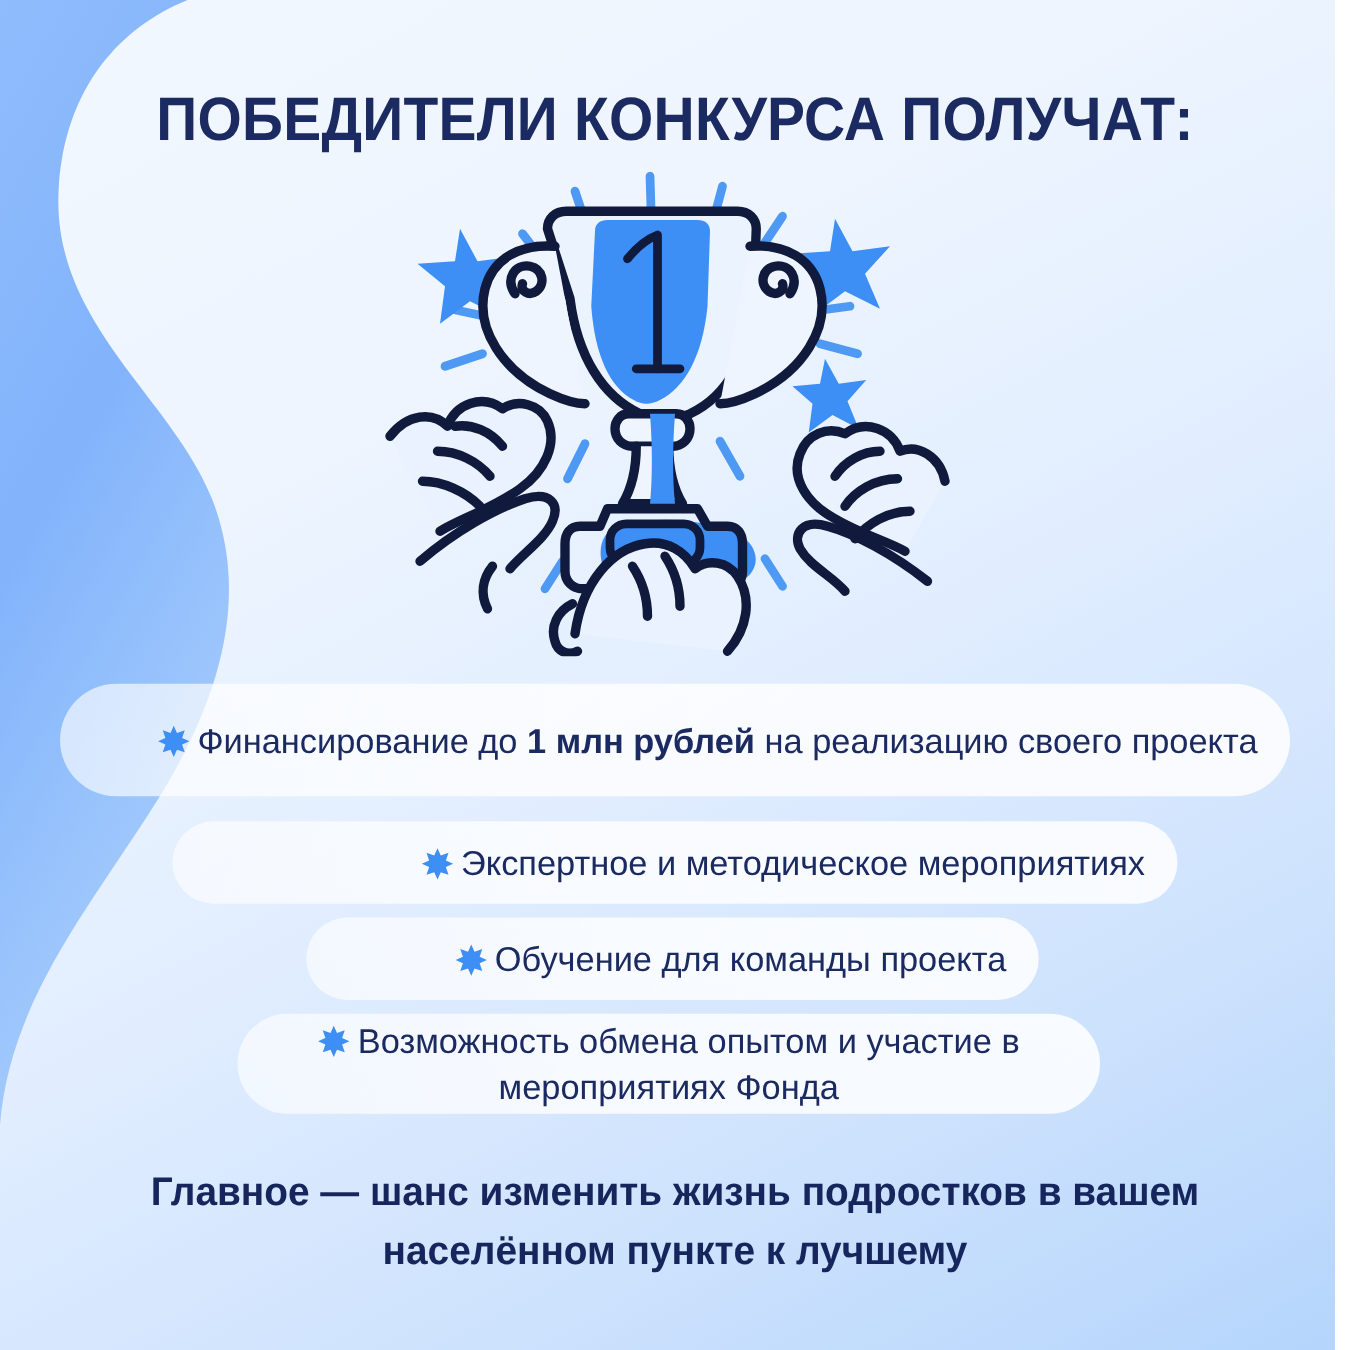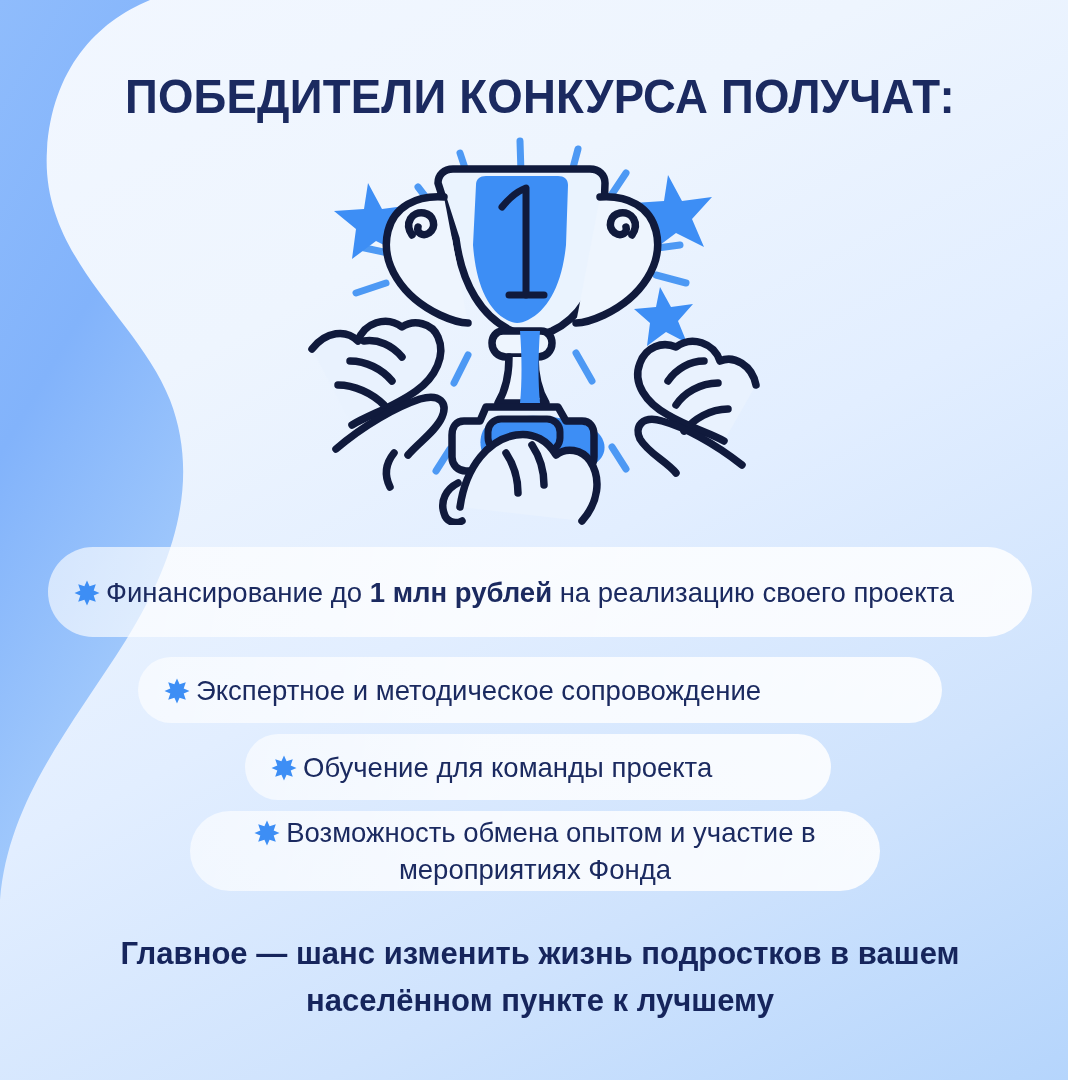--- a/index.html
+++ b/index.html
@@ -53,21 +53,21 @@
 
   
   .pill {
     position: absolute;
     box-sizing: border-box;
     border-radius: 46px;
     background: linear-gradient(100deg, rgba(255,255,255,0.62) 0%, rgba(255,255,255,0.80) 40%, rgba(255,255,255,0.86) 100%);
     color: #1b2a60;
     display: flex;
     align-items: center;
-    justify-content: flex-start;
+    justify-content: flex-end;
     text-align: center;
     font-size: 27.5px;
     line-height: 37px;
     font-weight: 400;
   }
   .pill .ptext { padding: 0 26px; }
   .pill b { font-weight: 700; }
 
   .pill-1 { left: 48px;  top: 547px; width: 984px; height: 90px; }
   .pill-2 { left: 138px; top: 657px; width: 804px; height: 66px; }
@@ -240,21 +240,21 @@
       </span><span>Финансирование до </span><b>1 млн рублей</b><span> на реализацию своего проекта</span>
     </span>
   </div>
 
   <div class="pill pill-2">
     <span class="ptext">
       <span class="bullet">
         <svg viewBox="0 0 26 26">
             <path d="M13,0.5 L15.6,6.3 L21.8,4.2 L19.7,10.4 L25.5,13 L19.7,15.6 L21.8,21.8 L15.6,19.7 L13,25.5 L10.4,19.7 L4.2,21.8 L6.3,15.6 L0.5,13 L6.3,10.4 L4.2,4.2 L10.4,6.3 Z" fill="#3d8ef5"></path>
           </svg>
-      </span><span>Экспертное и методическое сопровождение</span>
+      </span><span>Экспертное и методическое мероприятиях</span>
     </span>
   </div>
 
   <div class="pill pill-4">
     <span class="ptext">
       <span class="bullet">
         <svg viewBox="0 0 26 26">
             <path d="M13,0.5 L15.6,6.3 L21.8,4.2 L19.7,10.4 L25.5,13 L19.7,15.6 L21.8,21.8 L15.6,19.7 L13,25.5 L10.4,19.7 L4.2,21.8 L6.3,15.6 L0.5,13 L6.3,10.4 L4.2,4.2 L10.4,6.3 Z" fill="#3d8ef5"></path>
           </svg>
       </span><span>Возможность обмена опытом и участие в мероприятиях Фонда</span>

